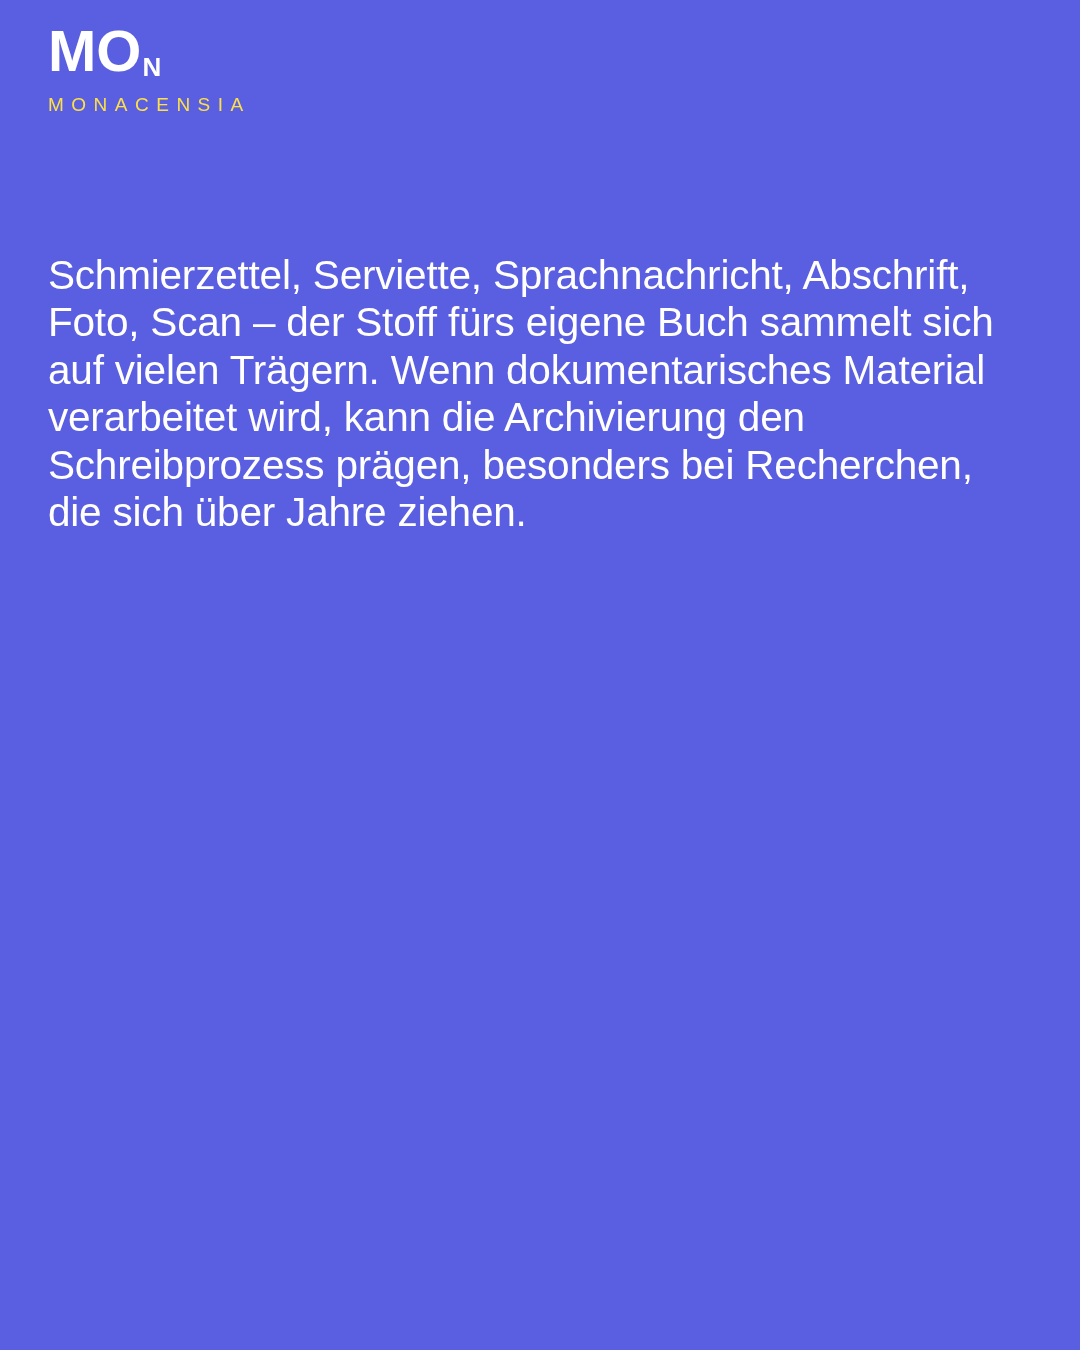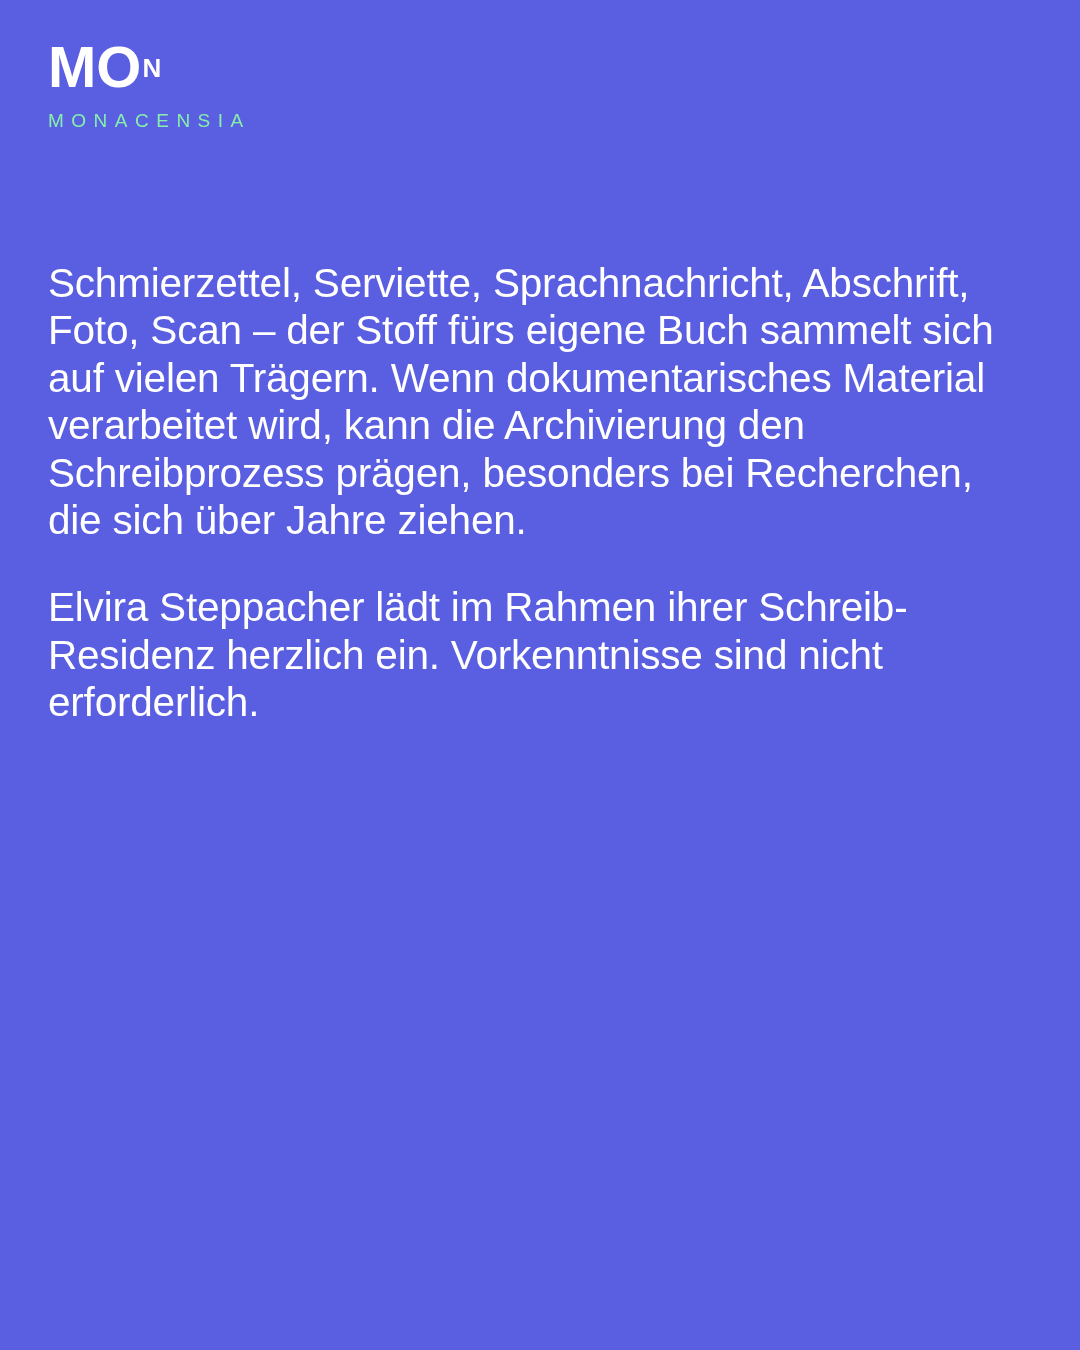--- a/index.html
+++ b/index.html
@@ -23,49 +23,48 @@
 
   
   .logo-block {
     position: absolute;
     top: 22px;
     left: 48px;
     color: #ffffff;
   }
   .logo-mark {
     display: flex;
-    align-items: center;
+    align-items: flex-end;
     font-weight: bold;
     letter-spacing: -1px;
     line-height: 1;
-    margin-top: 16px;
   }
   .logo-mo {
     font-size: 58px;
     font-weight: 700;
     letter-spacing: 0px;
   }
   .logo-n {
     font-size: 26px;
     font-weight: 700;
     margin-left: 1px;
     margin-top: 2px;
   }
   .logo-wordmark {
     margin-top: 14px;
     font-size: 19px;
     font-weight: 400;
     letter-spacing: 7.5px;
-    color: #86efac;
+    color: #fde047;
   }
 
   
   .copy {
     position: absolute;
-    top: 260px;
+    top: 252px;
     left: 48px;
     width: 986px;
     color: #ffffff;
     font-size: 40.5px;
     line-height: 1.17;
     font-weight: 400;
     letter-spacing: -0.2px;
   }
   .copy p {
     margin: 0 0 40px 0;
@@ -82,16 +81,15 @@
   <div class="logo-block">
     <div class="logo-mark">
       <span class="logo-mo">MO</span>
       <span class="logo-n">N</span>
     </div>
     <div class="logo-wordmark">MONACENSIA</div>
   </div>
 
   <div class="copy">
     <p>Schmierzettel, Serviette, Sprachnachricht, Abschrift, Foto, Scan – der Stoff fürs eigene Buch sammelt sich auf vielen Trägern. Wenn dokumentarisches Material verarbeitet wird, kann die Archivierung den Schreibprozess prägen, besonders bei Recherchen, die sich über Jahre ziehen.</p>
-    <p>Elvira Steppacher lädt im Rahmen ihrer Schreib-Residenz herzlich ein. Vorkenntnisse sind nicht erforderlich.</p>
   </div>
 
 </div>
 
 </body></html>

